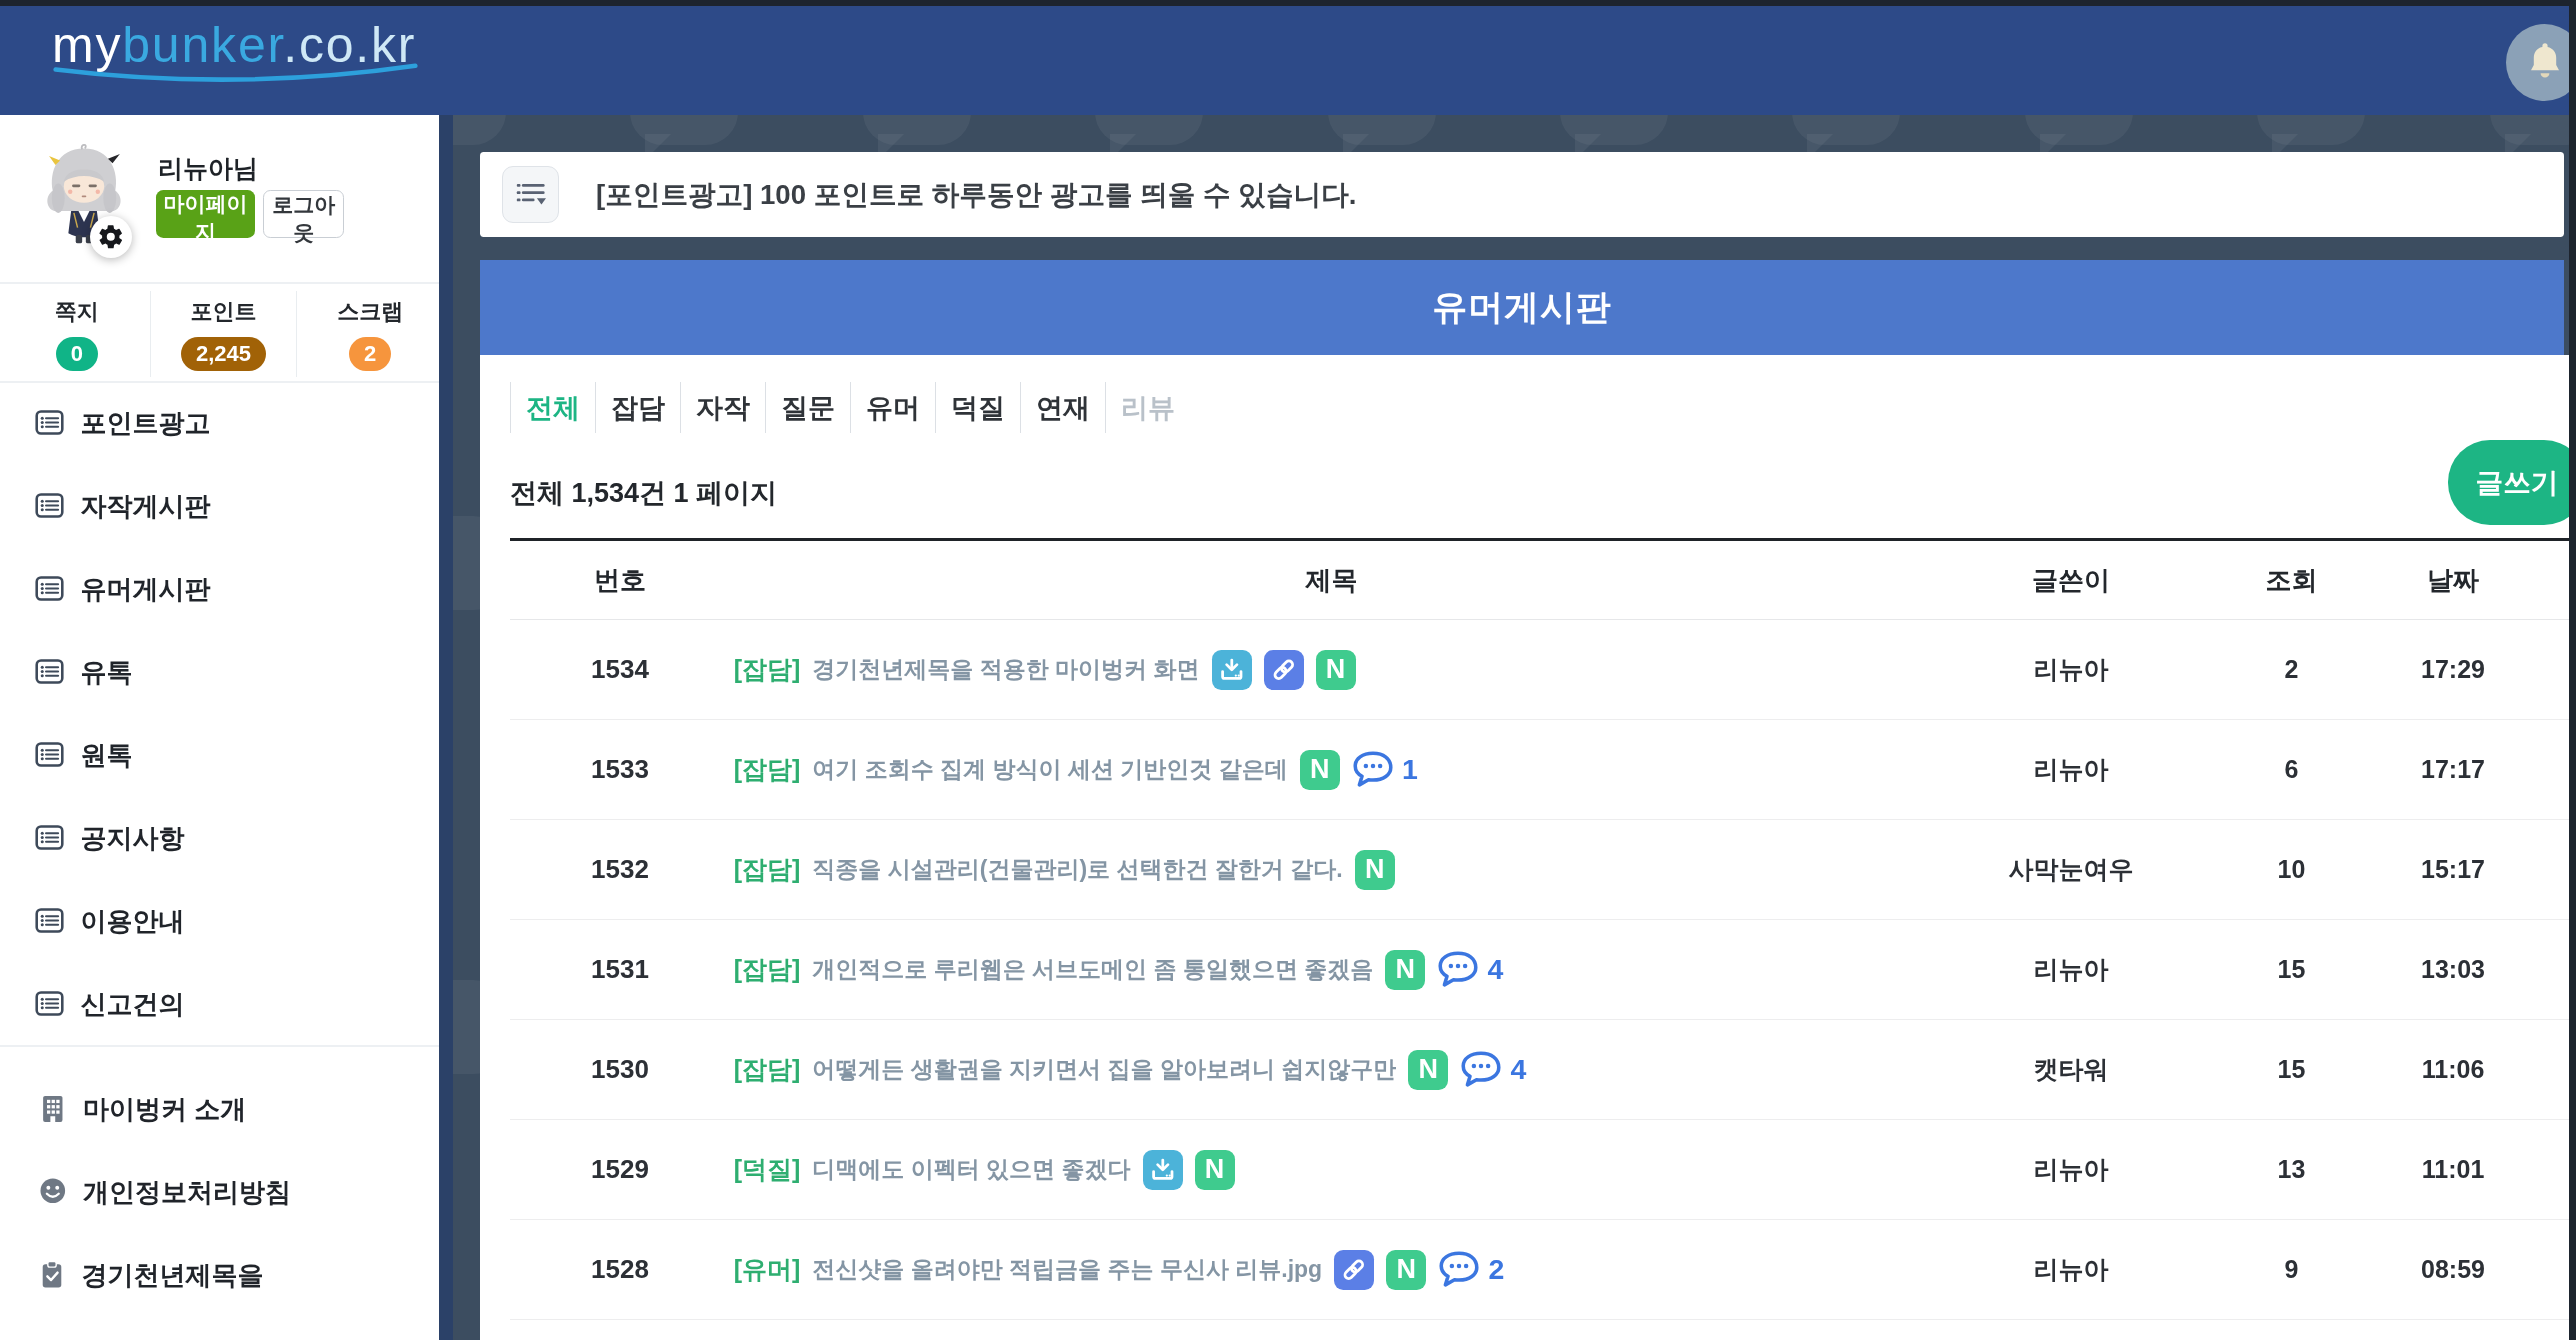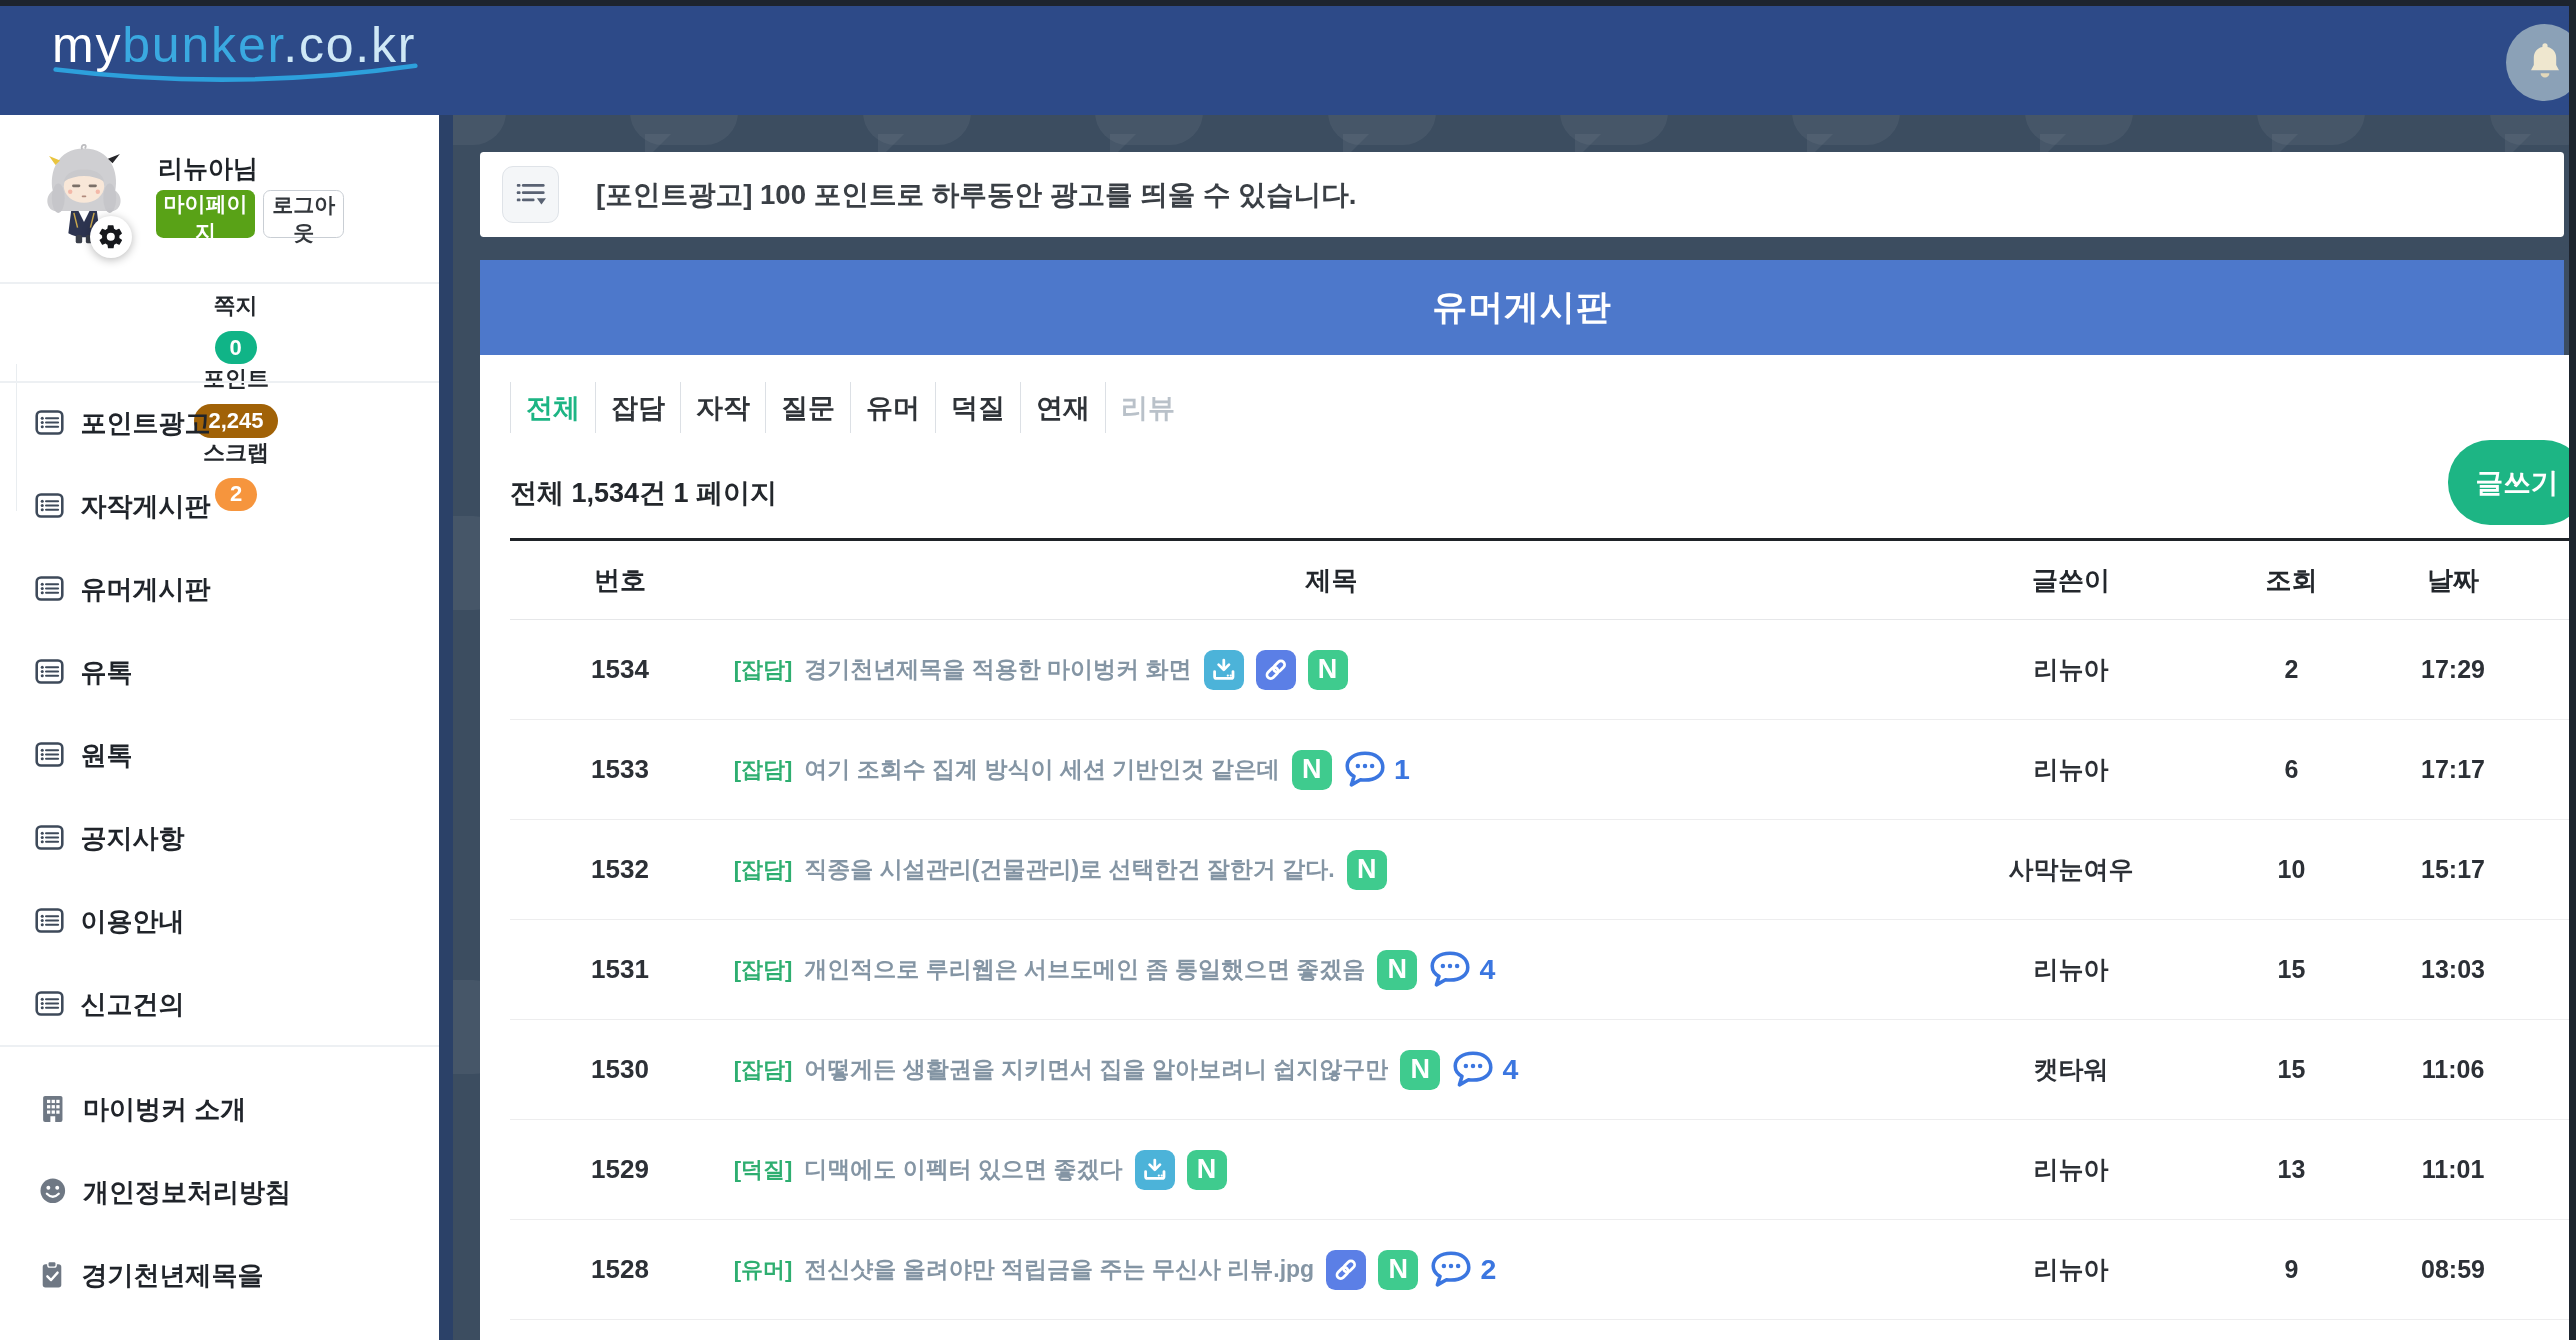--- a/index.html
+++ b/index.html
@@ -28,21 +28,21 @@
               background:#fff; box-shadow:0 1.8px 9.2px rgba(0,0,0,.28); display:flex; align-items:center;
               justify-content:center; cursor:pointer; }
   .username { position:absolute; left:158px; top:37px; font-size:25px; font-weight:bold; color:#1e2227; }
   .profile-buttons { position:absolute; left:156px; top:75px; display:flex; gap:8.3px; }
   .btn-mypage { width:99px; height:48px; background:#59a217; border:none; border-radius:7.3px;
                 color:#fff; font-size:21px; font-weight:bold; font-family:inherit; cursor:pointer; }
   .btn-logout { width:81px; height:48px; background:#fff; border:1.8px solid #c9ced4; border-radius:7.3px;
                 color:#33373c; font-size:21px; font-weight:bold; font-family:inherit; cursor:pointer; }
   .divider { position:absolute; left:0; width:100%; height:1.8px; background:#edf0f3; }
   .d1 { top:167px; } .d2 { top:266px; } .d3 { top:930px; }
-  .stats { position:absolute; left:16px; top:176px; width:100%; height:86px; display:flex;flex-direction:column; }
+  .stats { position:absolute; left:4px; top:176px; width:100%; height:86px; display:flex; }
   .stat { flex:1; display:flex; flex-direction:column; align-items:center; justify-content:center;
           gap:10px; border-left:1.8px solid #e9edf0; cursor:pointer; }
   .stat:first-child { border-left:none; }
   .stat-label { font-size:22px; font-weight:bold; color:#23272c; }
   .stat-pill { min-width:42px; padding:3.7px 14.7px; border-radius:918px; color:#fff; font-size:22px;
                font-weight:bold; text-align:center; }
   .menu { position:absolute; left:0; top:267px; width:100%; list-style:none; }
   .menu-item { height:83px; display:flex; align-items:center; padding-left:35px; gap:16.5px; cursor:pointer; }
   .menu-label { font-size:26px; font-weight:bold; color:#20242a; }
   .footer-menu { position:absolute; left:0; top:953px; width:100%; list-style:none; }
@@ -86,21 +86,21 @@
                font-family:inherit; cursor:pointer; }
 
   .board-table { margin-top:26px; border-top:3.7px solid #1f2328; }
   .t-row { display:grid; grid-template-columns:220px 1203px 276px 165px 158px; align-items:center;
            border-bottom:1.8px solid #ededee; }
   .t-head { height:79px; border-bottom:1.8px solid #e6e7e9; }
   .t-head .hcell { font-size:26px; font-weight:bold; color:#23272c; text-align:center; }
   .t-data { height:100px; }
   .cell-no { font-size:26px; font-weight:600; color:#2c3036; text-align:center; }
   .cell-title { display:flex; align-items:center; gap:12px; padding-left:3.7px; min-width:0; cursor:pointer; }
-  .cat { font-size:22px; font-weight:bold; color:#2eae70; white-space:nowrap; flex:none; }
+  .cat { font-size:25px; font-weight:bold; color:#2eae70; white-space:nowrap; flex:none; }
   .title-text { font-size:23px; font-weight:bold; color:#8495a4; white-space:nowrap; overflow:hidden;
                 text-overflow:ellipsis; }
   .badge { width:40px; height:40px; border-radius:9.2px; display:inline-flex; align-items:center;
            justify-content:center; flex:none; }
   .badge-download { background:#4cb3d9; }
   .badge-link { background:#5b7fe6; }
   .badge-new { background:#3fcb8e; color:#fff; font-size:27px; font-weight:bold; }
   .comments { display:inline-flex; align-items:center; gap:8.3px; flex:none; }
   .comment-count { font-size:28.5px; font-weight:bold; color:#3b76e0; }
   .cell-author, .cell-views, .cell-date { font-size:25px; font-weight:bold; color:#2c3036; text-align:center; }

